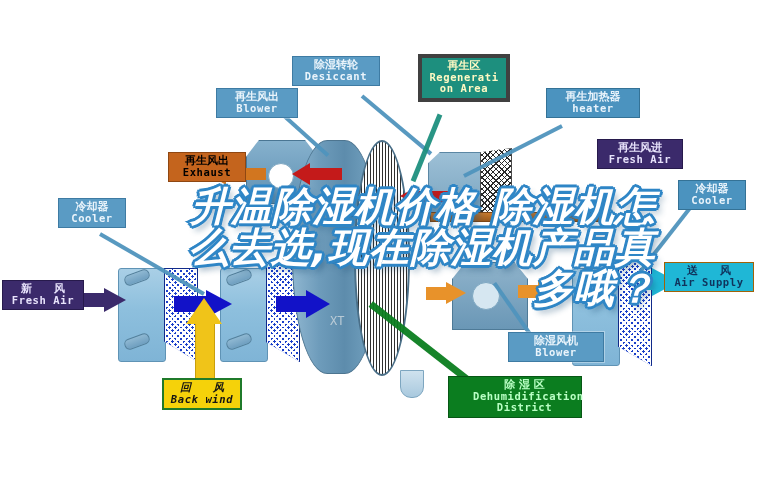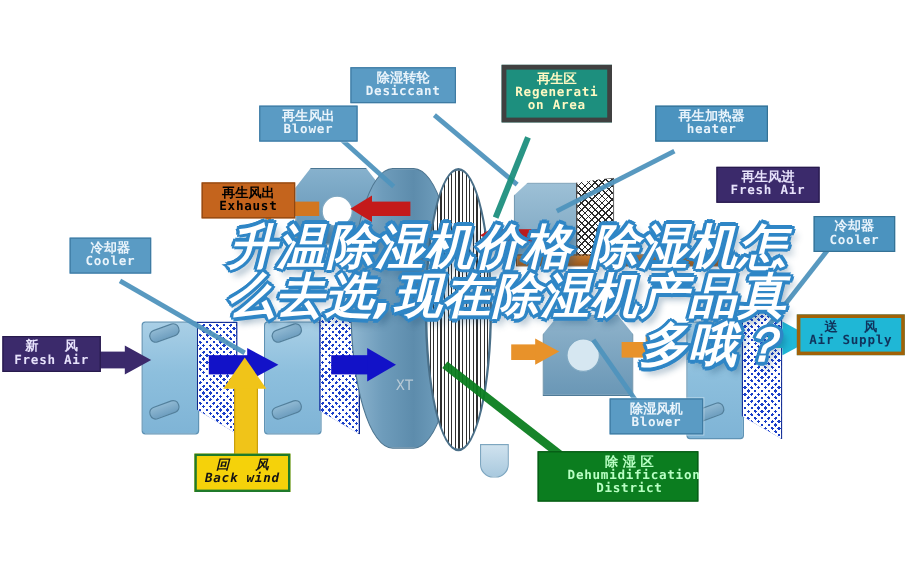--- a/index.html
+++ b/index.html
@@ -26,21 +26,21 @@
   
   .green{background:#0b7d1f;color:#b9ffc4;border:1px solid #075715;}
   
   .purple{background:#3b2a6b;color:#e7e2fb;border:1px solid #271a4c;}
   
   .orange{background:#c4641d;color:#000000;border:1px solid #8f4712;}
   
   .yellow{background:#f5d20a;color:#1a1a1a;border:2px solid #1f7a2a;}
   .yellow .cn,.yellow .en{color:#141414;}
   
-  .cyan{background:#1fb7d6;color:#0d2d52;border:3px solid #a16207;}
+  .cyan{background:#1fb7d6;color:#0d2d52;border:1px solid #a16207;}
   .cyan .cn,.cyan .en{color:#10335c;}
 
   .wide .cn{letter-spacing:9px;text-indent:9px;}
 
   
   .leader{position:absolute;transform-origin:0 50%;height:0;
           border-top:2px solid #3f86b4;opacity:.95;}
 
   
   .part{position:absolute;}
@@ -257,21 +257,21 @@
     <span class="cn">回    风</span>
     <span class="en">Back wind</span>
   </div>
 
   <div class="lbl green" style="left:448px;top:376px;width:134px;padding-left:24px;">
     <span class="cn">除   湿   区</span>
     <span class="en">Dehumidification</span>
     <span class="en">District</span>
   </div>
 
-  <div class="lbl blue" style="left:508px;top:332px;width:78px;">
+  <div class="lbl blue" style="left:508px;top:332px;width:96px;">
     <span class="cn">除湿风机</span>
     <span class="en">Blower</span>
   </div>
 
   <div class="lbl cyan wide" style="left:664px;top:262px;width:90px;">
     <span class="cn">送   风</span>
     <span class="en">Air Supply</span>
   </div>
 
   <div id="title">

